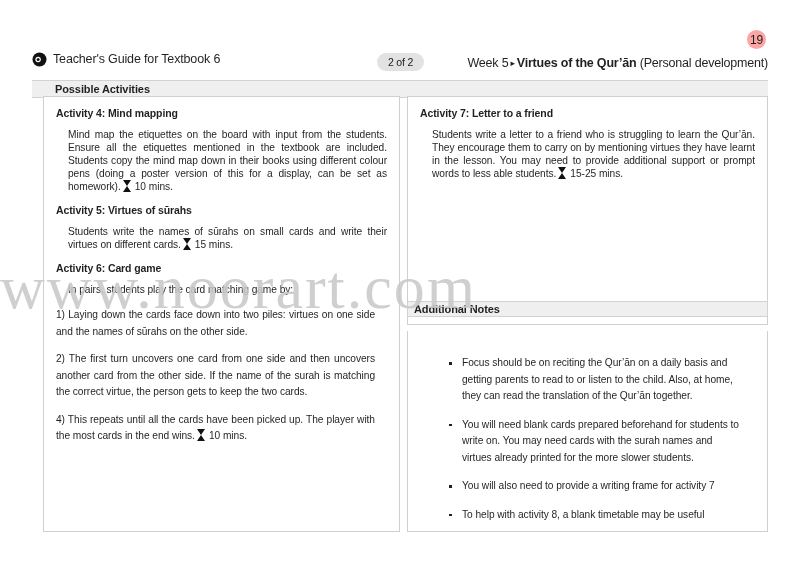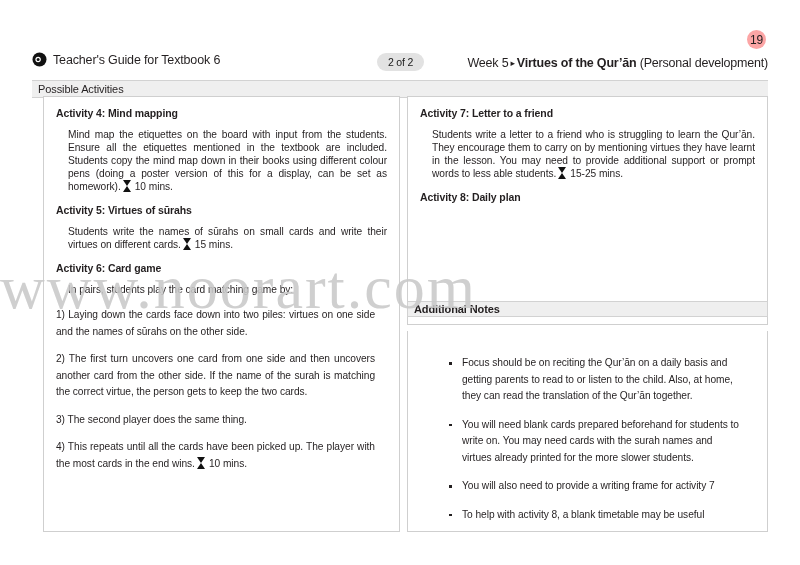--- a/index.html
+++ b/index.html
@@ -28,21 +28,20 @@
     position: absolute;
     left: 32px;
     top: 52px;
     width: 736px;
     height: 26px;
   }
   .brand {
     position: absolute;
     left: 0; top: 0;
     display: flex;
-    align-items: center;
     gap: 6px;
     white-space: nowrap;
   }
   .logo-mark {
     width: 15px; height: 15px;
     flex: 0 0 15px;
     position: relative;
   }
   .brand-title {
     font-size: 12.5px;
@@ -100,22 +99,22 @@
     width: 736px;
     height: 16px;
     background: #efefef;
     border-top: 1px solid #d2d2d2;
     border-bottom: 1px solid #d2d2d2;
     display: flex;
     align-items: center;
   }
   .section-bar .section-title {
     font-size: 11px;
-    font-weight: normal;
-    padding-left: 6px;
+    font-weight: bold;
+    padding-left: 23px;
     letter-spacing: -0.1px;
     color: #231f20;
   }
 
   
   .body-wrap {
     position: absolute;
     left: 43px;
     top: 96px;
     width: 725px;
@@ -314,34 +313,32 @@
       <div class="act-head">Activity 5: Virtues of sūrahs</div>
       <p class="act-body">
         <span>Students write the names of sūrahs on small cards and write their virtues on different cards.</span><span class="hourglass"></span><span>15 mins.</span>
       </p>
 
       <div class="act-head">Activity 6:  Card game</div>
       <p class="act-body nojust">In pairs, students play the card matching game by:</p>
 
       <p class="act-num">1) Laying down the cards face down into two piles: virtues on one side and the names of sūrahs on the other side.</p>
       <p class="act-num">2) The first turn uncovers one card from one side and then uncovers another card from the other side. If the name of the surah is matching the correct virtue, the person gets to keep the two cards.</p>
-      <p class="act-num nojust">3) The second player does the same thing.</p>
       <p class="act-num">
         <span>4) This repeats until all the cards have been picked up. The player with the most cards in the end wins.</span><span class="hourglass"></span><span>10 mins.</span>
       </p>
     </div>
 
     <div class="col col-right">
 
       <div class="act-head">Activity 7: Letter to a friend</div>
       <p class="act-body">
         <span>Students write a letter to a friend who is struggling to learn the Qur’ān. They encourage them to carry on by mentioning virtues they have learnt in the lesson. You may need to provide additional support or prompt words to less able students.</span><span class="hourglass"></span><span>15-25 mins.</span>
       </p>
 
-      <div class="act-head">Activity 8: Daily plan</div>
     </div>
 
     <div class="notes-bar">
       <span class="notes-title">Additional Notes</span>
     </div>
 
     <div class="notes-box">
       <ul class="notes-list">
         <li>Focus should be on reciting the Qur’ān on a daily basis and getting parents to read to or listen to the child. Also, at home, they can read the translation of the Qur’ān together.</li>
         <li>You will need blank cards prepared beforehand for students to write on. You may need cards with the surah names and virtues already printed for the more slower students.</li>

